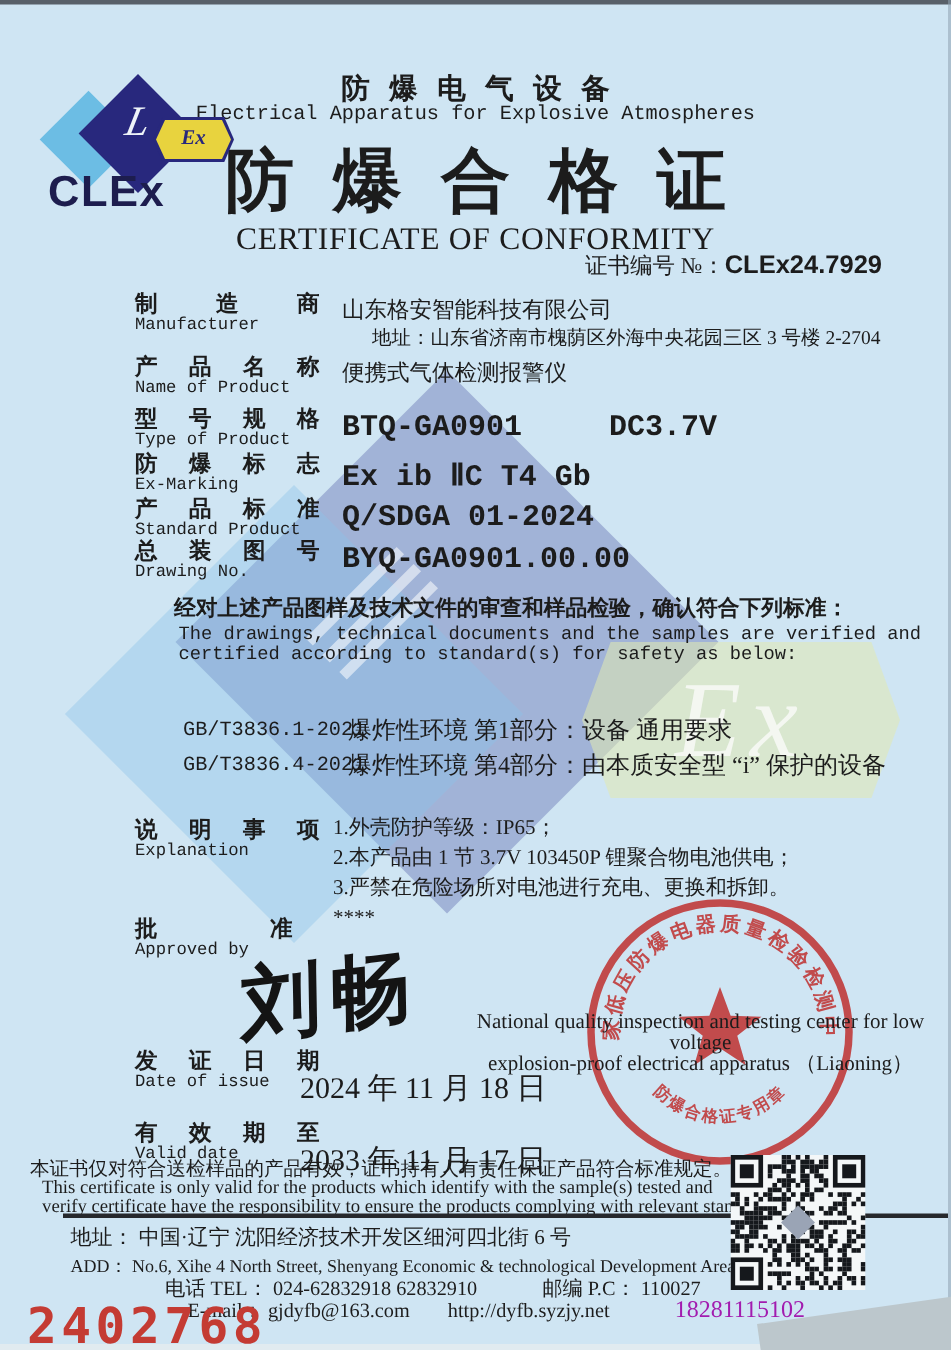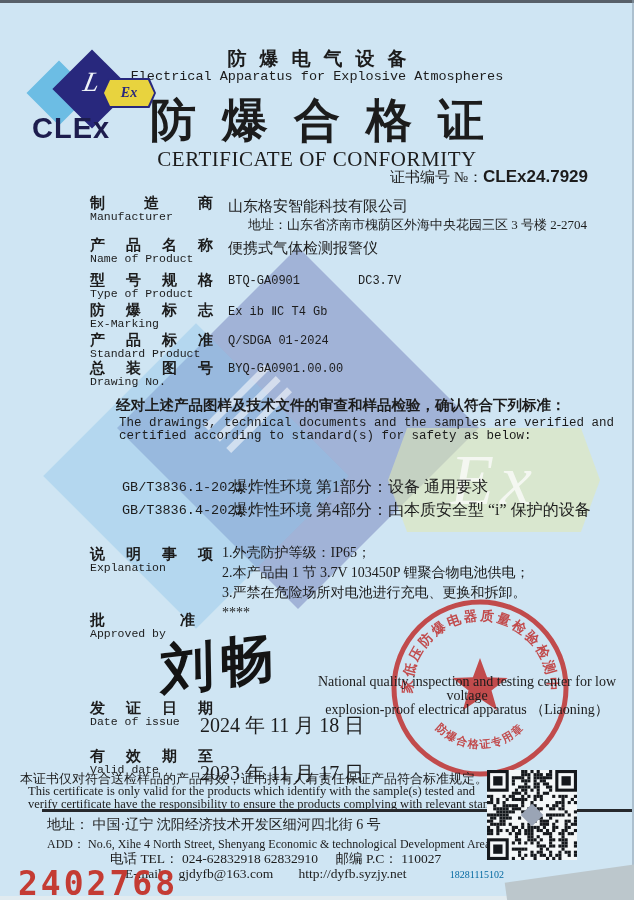--- a/index.html
+++ b/index.html
@@ -42,21 +42,21 @@
   .title-cn{left:0;right:0;top:90px;text-align:center;font-family:"Liberation Sans",sans-serif;font-weight:900;font-size:46px;letter-spacing:26px;text-indent:26px;z-index:2;}
   .title-en{left:0;right:0;top:147px;text-align:center;font-family:"Liberation Serif",serif;font-size:21px;letter-spacing:.5px;z-index:2;}
   .certno{right:46px;top:167px;z-index:2;}
   .certno .lab{font-size:15px;}
   .certno .num{font-family:"Liberation Sans",sans-serif;font-weight:bold;font-size:17px;}
   
   .row{position:absolute;left:90px;z-index:2;white-space:nowrap;}
   .lbl-cn{font-family:"Liberation Sans",sans-serif;font-weight:bold;font-size:15px;letter-spacing:3px;line-height:1.05;}
   .lbl-en{font-family:"Liberation Mono",monospace;font-size:11.5px;line-height:1.1;}
   .val{position:absolute;left:138px;top:2px;font-size:20px;white-space:nowrap;}
-  .val.mono{font-family:"Liberation Mono",monospace;font-size:12px;}
+  .val.mono{font-family:"Liberation Mono",monospace;font-size:20px;font-weight:bold;}
   .val2{position:absolute;left:158px;top:21px;font-size:13px;white-space:nowrap;}
   .vex{margin-left:58px;}
   
   .st-cn{left:116px;top:396px;font-family:"Liberation Sans",sans-serif;font-weight:bold;font-size:14.5px;z-index:2;}
   .st-en1{left:119px;top:416px;font-family:"Liberation Mono",monospace;font-size:12.5px;z-index:2;}
   .st-en2{left:119px;top:429px;font-family:"Liberation Mono",monospace;font-size:12.5px;z-index:2;}
   .std{position:absolute;left:122px;z-index:2;white-space:nowrap;}
   .std .code{font-family:"Liberation Mono",monospace;font-size:13.5px;}
   .std .desc{position:absolute;left:110px;top:0;font-size:16px;}
   
@@ -67,24 +67,24 @@
   .issuer .cn{font-family:"Liberation Sans",sans-serif;font-weight:bold;font-size:15px;}
   .issuer .en{font-size:14px;line-height:14px;margin-top:3px;}
   .seal{left:388px;top:596px;z-index:1;opacity:.88;}
   
   .notice-cn{left:20px;top:770px;font-size:13px;z-index:2;}
   .notice-en{left:28px;font-size:12.5px;z-index:2;}
   .divider{left:42px;top:809px;width:590px;height:3px;background:#26282c;z-index:2;}
   .addr-cn{left:47px;top:816px;font-size:14px;z-index:2;}
   .addr-en{left:47px;top:836px;font-size:12px;z-index:2;}
   .tel-line{left:110px;top:850px;font-size:13.5px;z-index:2;}
-  .tel-line .pc{margin-left:14px;}
+  .tel-line .pc{margin-left:40px;}
   .email-line{left:125px;top:865px;font-size:13.5px;z-index:2;}
   .email-line .web{margin-left:22px;}
-  .email-line .ph{margin-left:40px;font-size:10px;color:#0369a1;}
+  .email-line .ph{margin-left:40px;font-size:16px;color:#a21caf;}
   .serial{left:18px;top:864px;font-family:"DejaVu Sans Mono",monospace;font-weight:bold;font-size:33px;color:#c43b33;letter-spacing:3px;z-index:2;}
   .info-page{right:16px;top:875px;font-size:13px;color:#667a86;z-index:2;}
   .qr{left:487px;top:770px;width:90px;height:90px;z-index:2;}
 </style>
 </head>
 <body>
 
 <div class="page">
 
   <div class="abs edge-top"></div>

